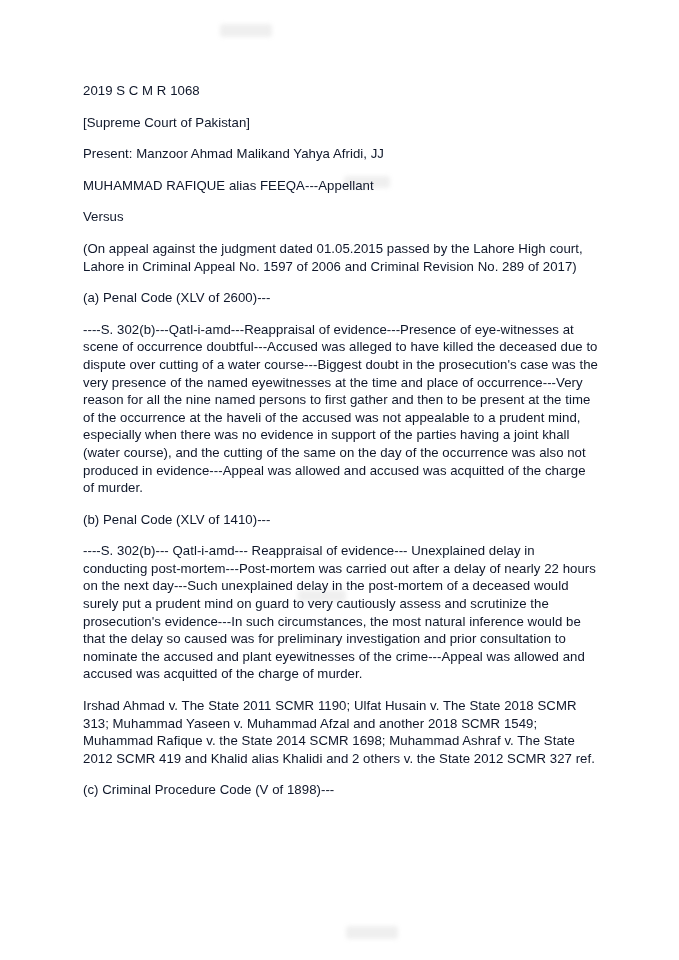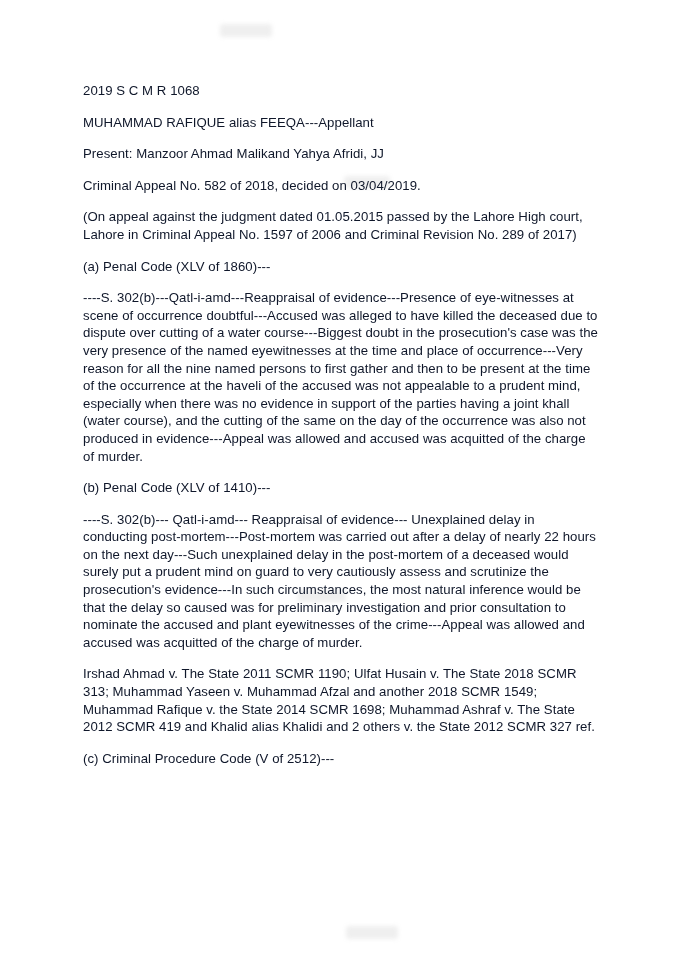--- a/index.html
+++ b/index.html
@@ -48,25 +48,26 @@
 
 <div class="page">
 
   <div class="watermark wm-1"></div>
   <div class="watermark wm-2"></div>
   <div class="watermark wm-3"></div>
   <div class="watermark wm-4"></div>
 
   <div class="content">
     <p>2019 S C M R 1068</p>
+    <p>[Supreme Court of Pakistan]</p>
+    <p>Present: Manzoor Ahmad Malikand Yahya Afridi, JJ</p>
     <p>MUHAMMAD RAFIQUE alias FEEQA---Appellant</p>
-    <p>Present: Manzoor Ahmad Malikand Yahya Afridi, JJ</p>
-    <p>Criminal Appeal No. 582 of 2018, decided on 03/04/2019.</p>
+    <p>Versus</p>
     <p>(On appeal against the judgment dated 01.05.2015 passed by the Lahore High court, Lahore in Criminal Appeal No. 1597 of 2006 and Criminal Revision No. 289 of 2017)</p>
-    <p>(a) Penal Code (XLV of 1860)---</p>
+    <p>(a) Penal Code (XLV of 2600)---</p>
     <p>----S. 302(b)---Qatl-i-amd---Reappraisal of evidence---Presence of eye-witnesses at scene of occurrence doubtful---Accused was alleged to have killed the deceased due to dispute over cutting of a water course---Biggest doubt in the prosecution's case was the very presence of the named eyewitnesses at the time and place of occurrence---Very reason for all the nine named persons to first gather and then to be present at the time of the occurrence at the haveli of the accused was not appealable to a prudent mind, especially when there was no evidence in support of the parties having a joint khall (water course), and the cutting of the same on the day of the occurrence was also not produced in evidence---Appeal was allowed and accused was acquitted of the charge of murder.</p>
     <p>(b) Penal Code (XLV of 1410)---</p>
     <p>----S. 302(b)--- Qatl-i-amd--- Reappraisal of evidence--- Unexplained delay in conducting post-mortem---Post-mortem was carried out after a delay of nearly 22 hours on the next day---Such unexplained delay in the post-mortem of a deceased would surely put a prudent mind on guard to very cautiously assess and scrutinize the prosecution's evidence---In such circumstances, the most natural inference would be that the delay so caused was for preliminary investigation and prior consultation to nominate the accused and plant eyewitnesses of the crime---Appeal was allowed and accused was acquitted of the charge of murder.</p>
     <p>Irshad Ahmad v. The State 2011 SCMR 1190; Ulfat Husain v. The State 2018 SCMR 313; Muhammad Yaseen v. Muhammad Afzal and another 2018 SCMR 1549; Muhammad Rafique v. the State 2014 SCMR 1698; Muhammad Ashraf v. The State 2012 SCMR 419 and Khalid alias Khalidi and 2 others v. the State 2012 SCMR 327 ref.</p>
-    <p>(c) Criminal Procedure Code (V of 2512)---</p>
+    <p>(c) Criminal Procedure Code (V of 1898)---</p>
   </div>
 
 </div>
 
 </body></html>

